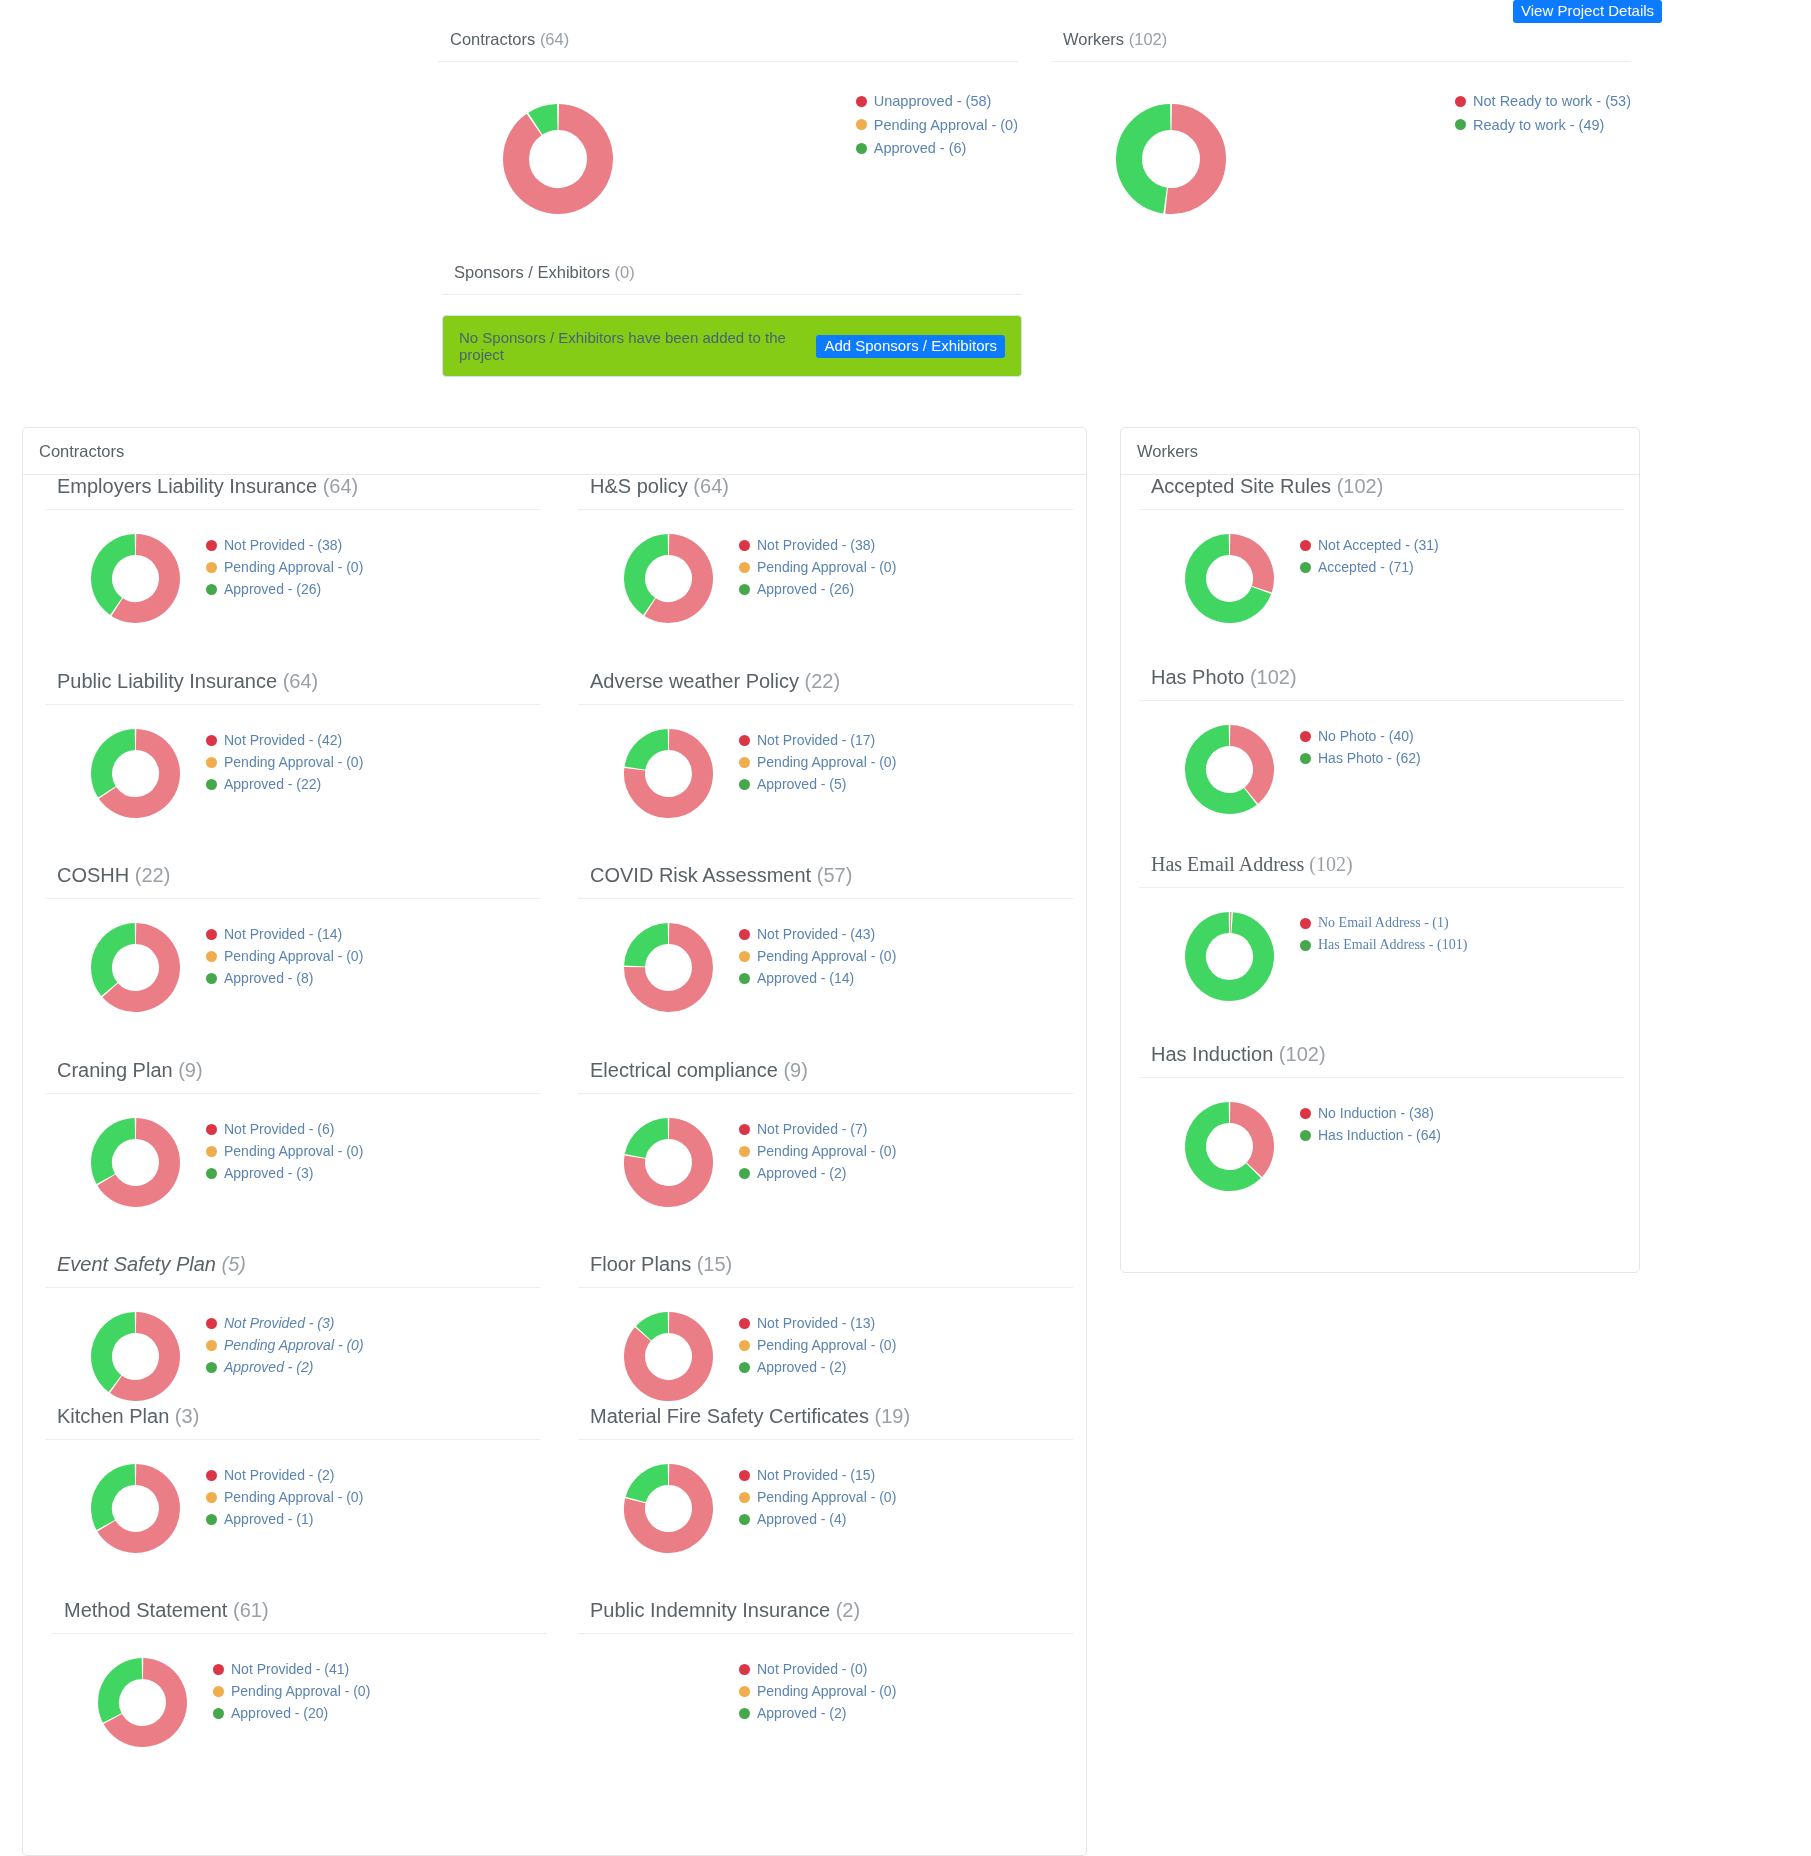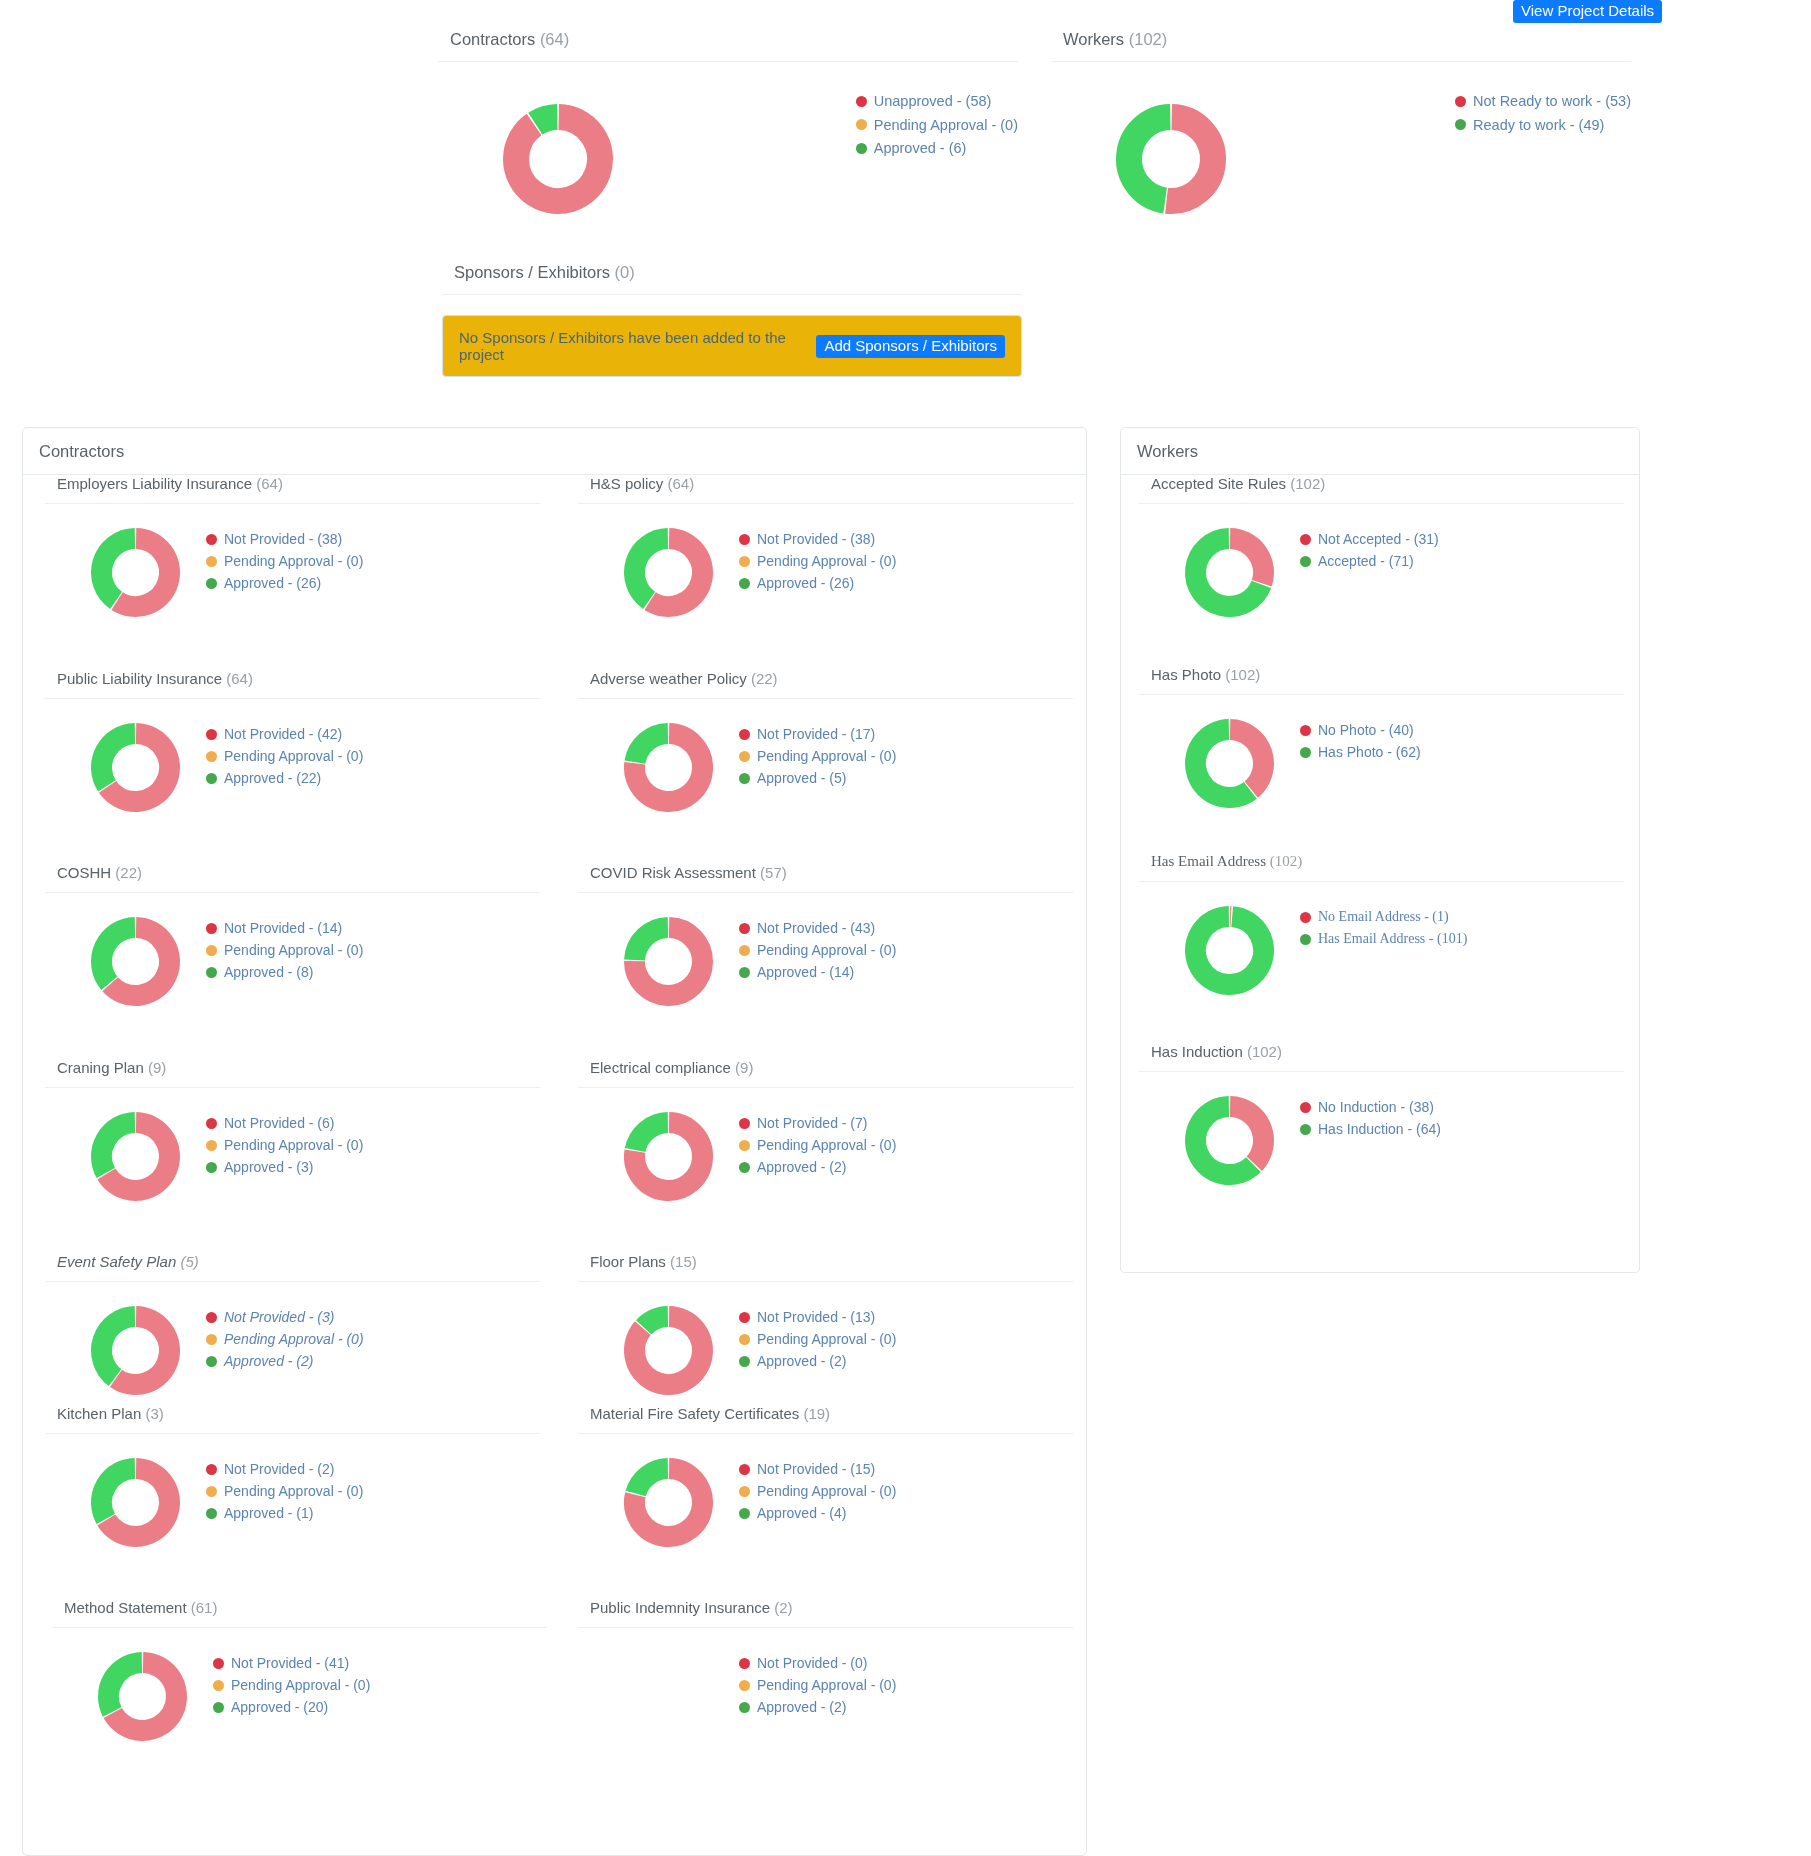--- a/index.html
+++ b/index.html
@@ -30,38 +30,38 @@
   .rule { border-bottom: 1px solid #eceef0; width: 100%; }
   .sum-body { display: flex; align-items: flex-start; padding-top: 22px; justify-content: space-between; }
   .donut-wrap { flex: 0 0 auto; }
   .legend { padding-left: 18px; padding-top: 10px; }
   .legend-row { display: flex; align-items: center; line-height: 1; margin-bottom: 9px; white-space: nowrap; }
   .dot { width: 11px; height: 11px; border-radius: 50%; flex: 0 0 auto; margin-right: 7px; display:inline-block; }
   .leg-text { font-size: 14.5px; color: #5b84b1; }
 
   
   .alert {
-    background: #eab308; border: 1px solid #cde5f0; border-radius: 4px;
+    background: #84cc16; border: 1px solid #cde5f0; border-radius: 4px;
     display: flex; align-items: center; justify-content: space-between;
     padding: 13px 16px; color: #4a6572; font-size: 15px;
   }
 
   
   .panel {
     position: absolute; background: #ffffff;
     border: 1px solid #e4e7ea; border-radius: 5px;
   }
   .panel-head {
     height: 47px; display: flex; align-items: center; padding-left: 16px;
     border-bottom: 1px solid #e9ecef; font-size: 16.5px; color: #5a6268;
   }
   .panel-body { position: relative; }
 
   .metric { position: absolute; }
-  .metric-title { font-size: 15px; color: #5a6268; padding-left: 12px; padding-bottom: 11px; }
+  .metric-title { font-size: 20px; color: #5a6268; padding-left: 12px; padding-bottom: 11px; }
   .metric-title .cnt { color: #9aa0a6; }
   .metric-body { display: flex; align-items: flex-start; padding-top: 20px; padding-left: 42px; }
   .metric-legend { padding-left: 22px; padding-top: 8px; text-align: center; }
   .metric-legend .legend-row { margin-bottom: 8px; }
   .metric-legend .leg-text { font-size: 14px; }
 
   svg { display: block; }
 </style>
 </head>
 <body>

